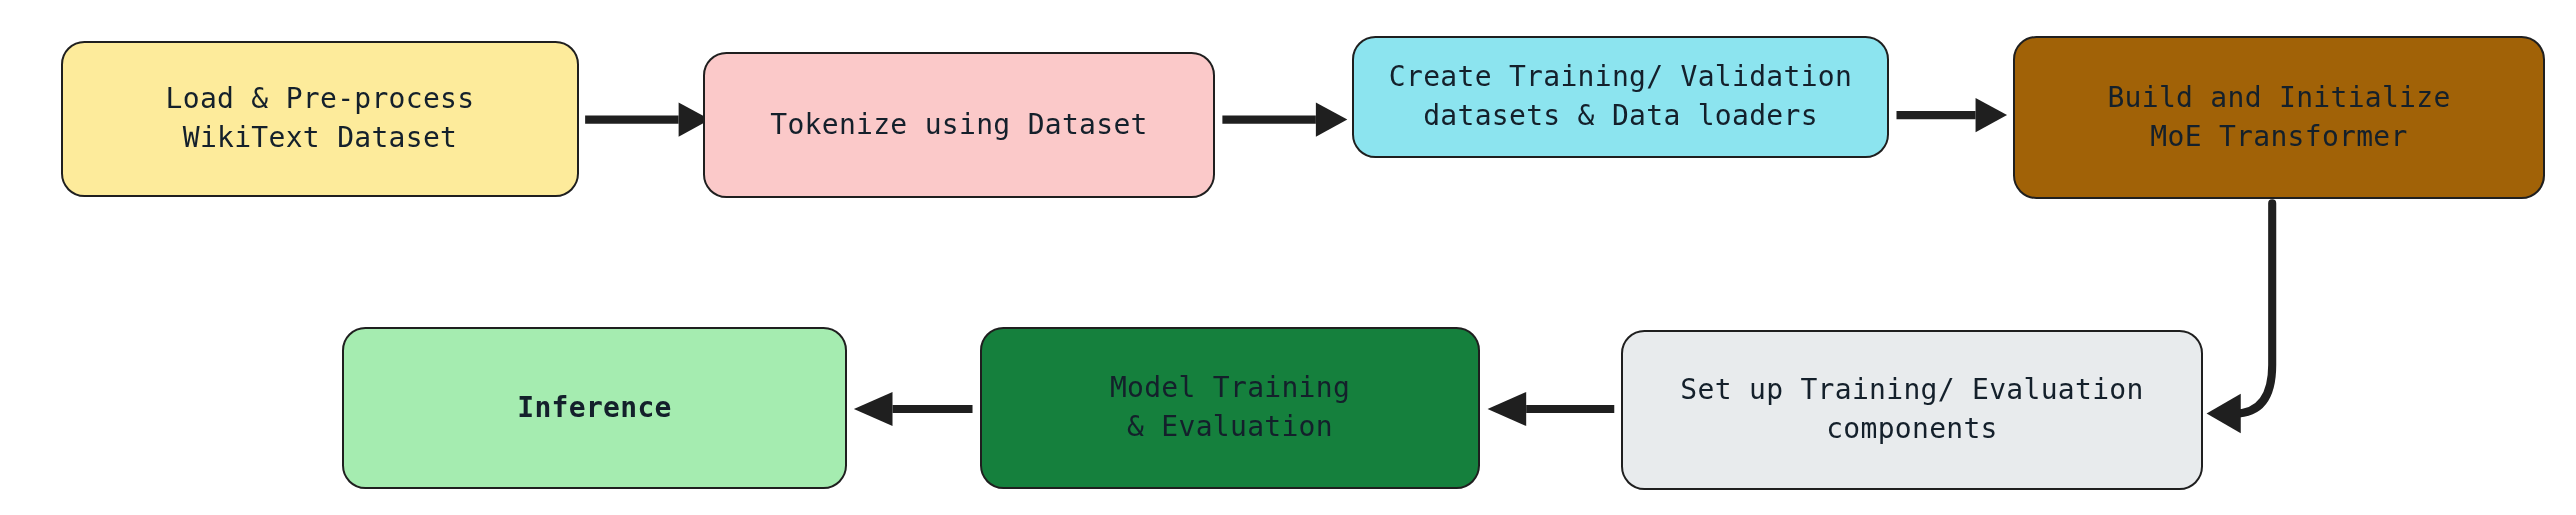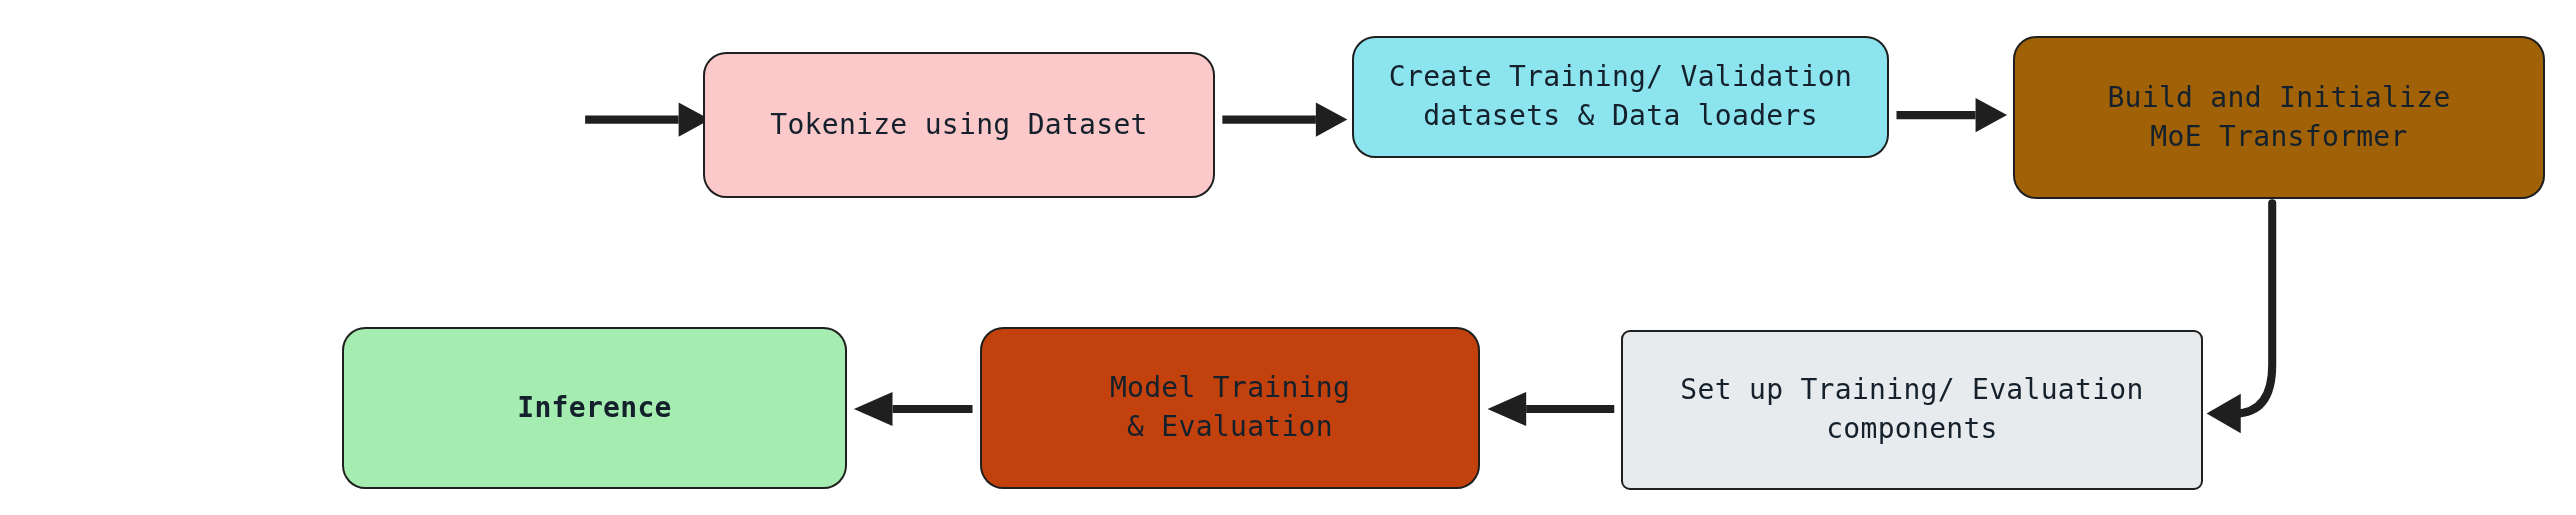--- a/index.html
+++ b/index.html
@@ -38,21 +38,21 @@
   .node-label {
     display: block;
     width: 100%;
     white-space: pre-line;
   }
   
   #node-load      { left: 61px;   top: 41px;  width: 518px; height: 156px; }
   #node-tokenize  { left: 703px;  top: 52px;  width: 512px; height: 146px; }
   #node-datasets  { left: 1352px; top: 36px;  width: 537px; height: 122px; }
   #node-build     { left: 2013px; top: 36px;  width: 532px; height: 163px; }
-  #node-setup     { left: 1621px; top: 330px; width: 582px; height: 160px; border-radius: 9px; }
+  #node-setup     { left: 1621px; top: 330px; width: 582px; height: 160px; }
   #node-training  { left: 980px; top: 327px; width: 500px; height: 162px; }
   #node-inference { left: 342px;  top: 327px; width: 505px; height: 162px; font-weight: bold; }
 
   svg#edges {
     position: absolute;
     left: 0;
     top: 0;
     width: 2576px;
     height: 516px;
     pointer-events: none;
@@ -106,41 +106,45 @@
       <polygon class="edge-head" points="1698,436 1655,455 1698,474"></polygon>
     </g>
 
     <g>
       <line class="edge-line" x1="1082" y1="455" x2="993" y2="455"></line>
       <polygon class="edge-head" points="993,436 950,455 993,474"></polygon>
     </g>
 
   </svg>
 
+  <div class="node" id="node-load" style="background:#fdeb9b">
+    <span class="node-label">Load &amp; Pre-process
+WikiText Dataset</span>
+  </div>
 
   <div class="node" id="node-tokenize" style="background:#fbc9c9">
     <span class="node-label">Tokenize using Dataset</span>
   </div>
 
   <div class="node" id="node-datasets" style="background:#8ce4ef">
     <span class="node-label">Create Training/ Validation
 datasets &amp; Data loaders</span>
   </div>
 
   <div class="node" id="node-build" style="background:#a16207">
     <span class="node-label">Build and Initialize
 MoE Transformer</span>
   </div>
 
   <div class="node" id="node-setup" style="background:#e8ebed">
     <span class="node-label">Set up Training/ Evaluation
 components</span>
   </div>
 
-  <div class="node" id="node-training" style="background:#c2410c">
+  <div class="node" id="node-training" style="background:#15803d">
     <span class="node-label">Model Training
 &amp; Evaluation</span>
   </div>
 
   <div class="node" id="node-inference" style="background:#a5ecb0">
     <span class="node-label">Inference</span>
   </div>
 
 </div>
 

